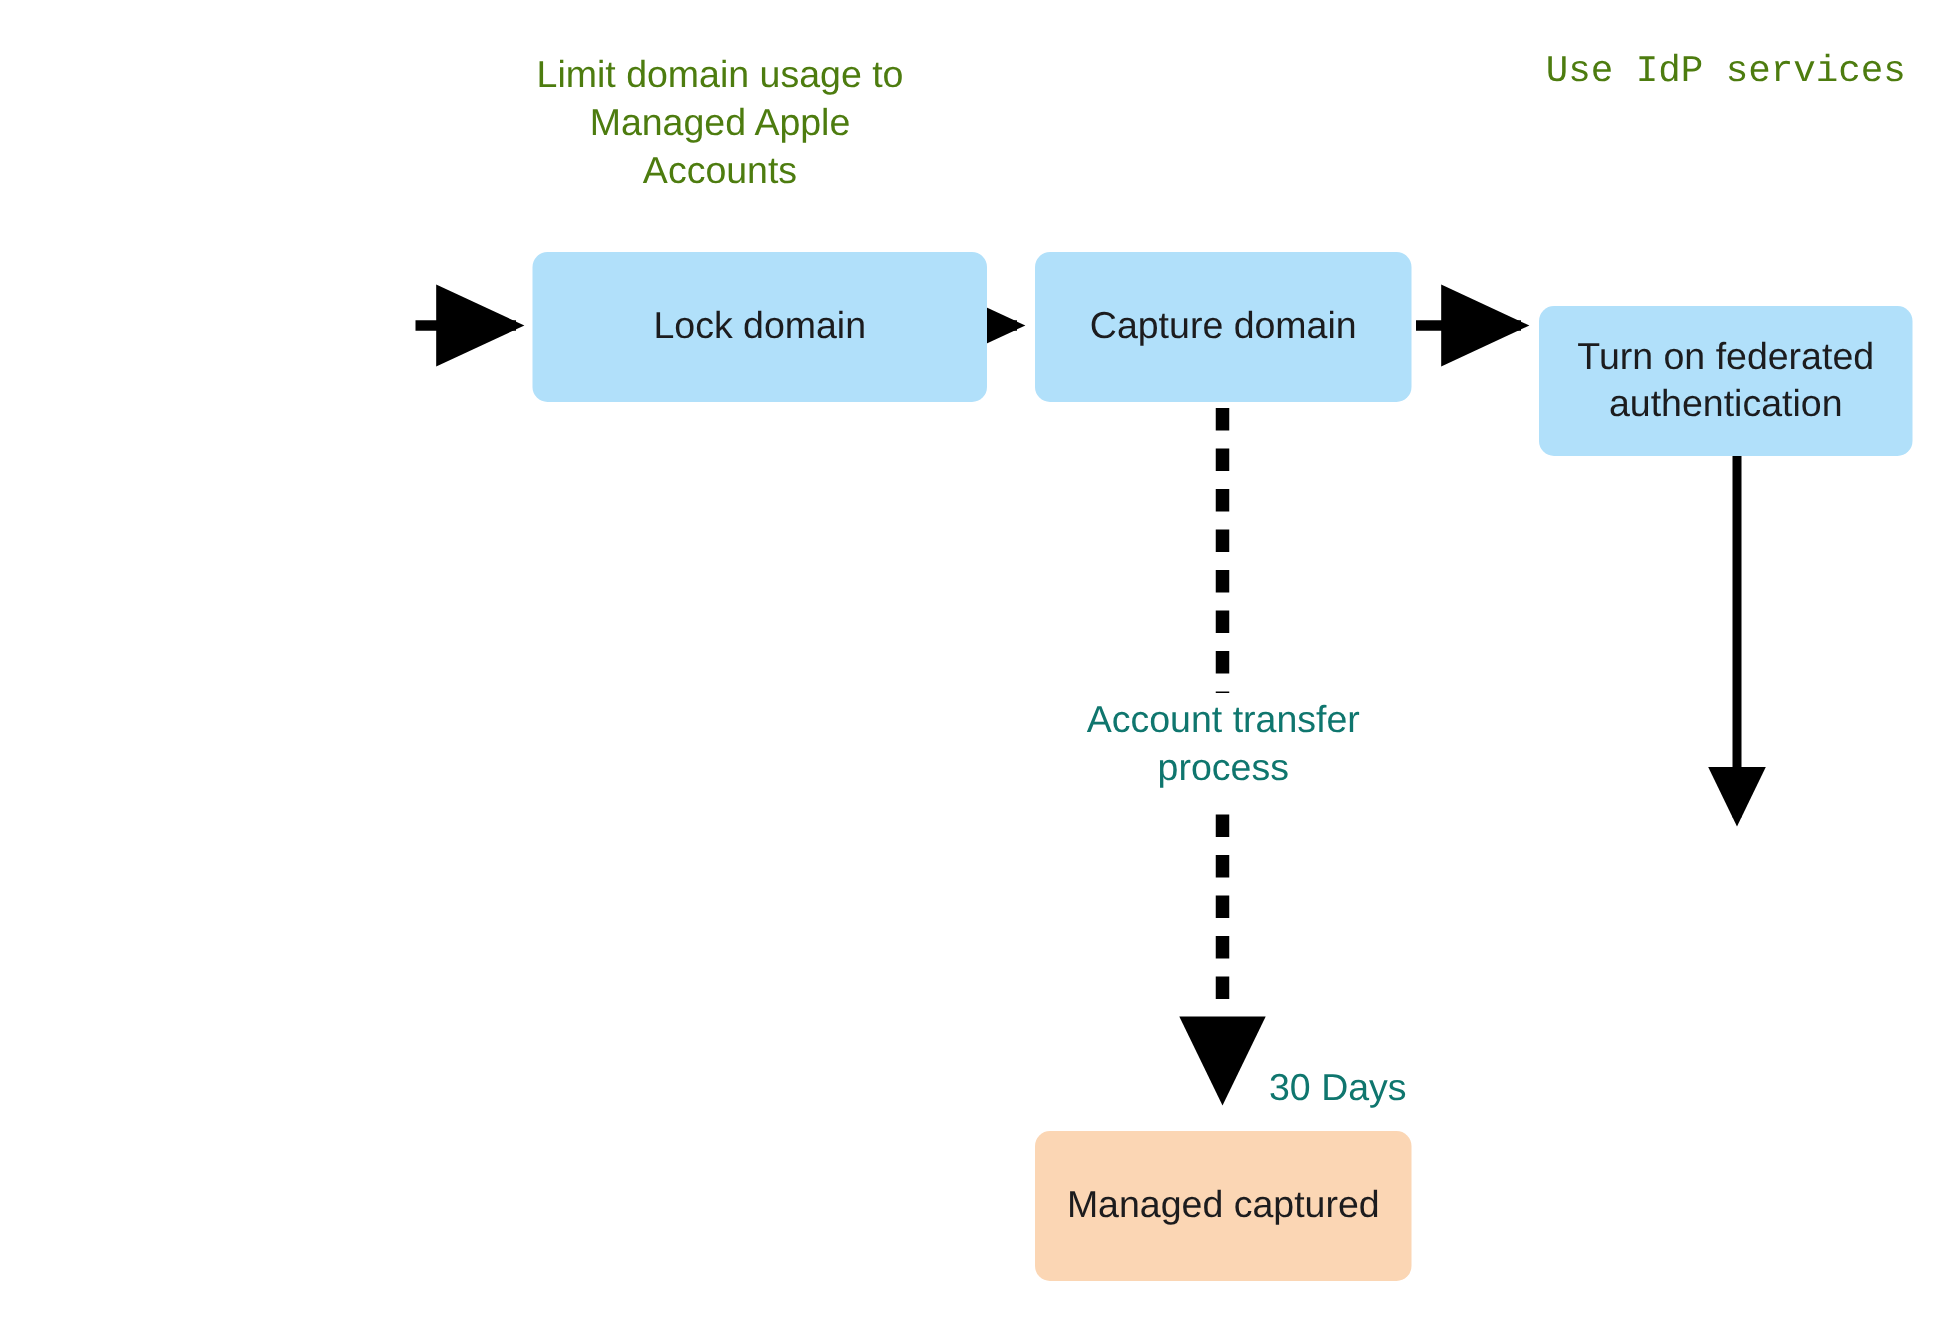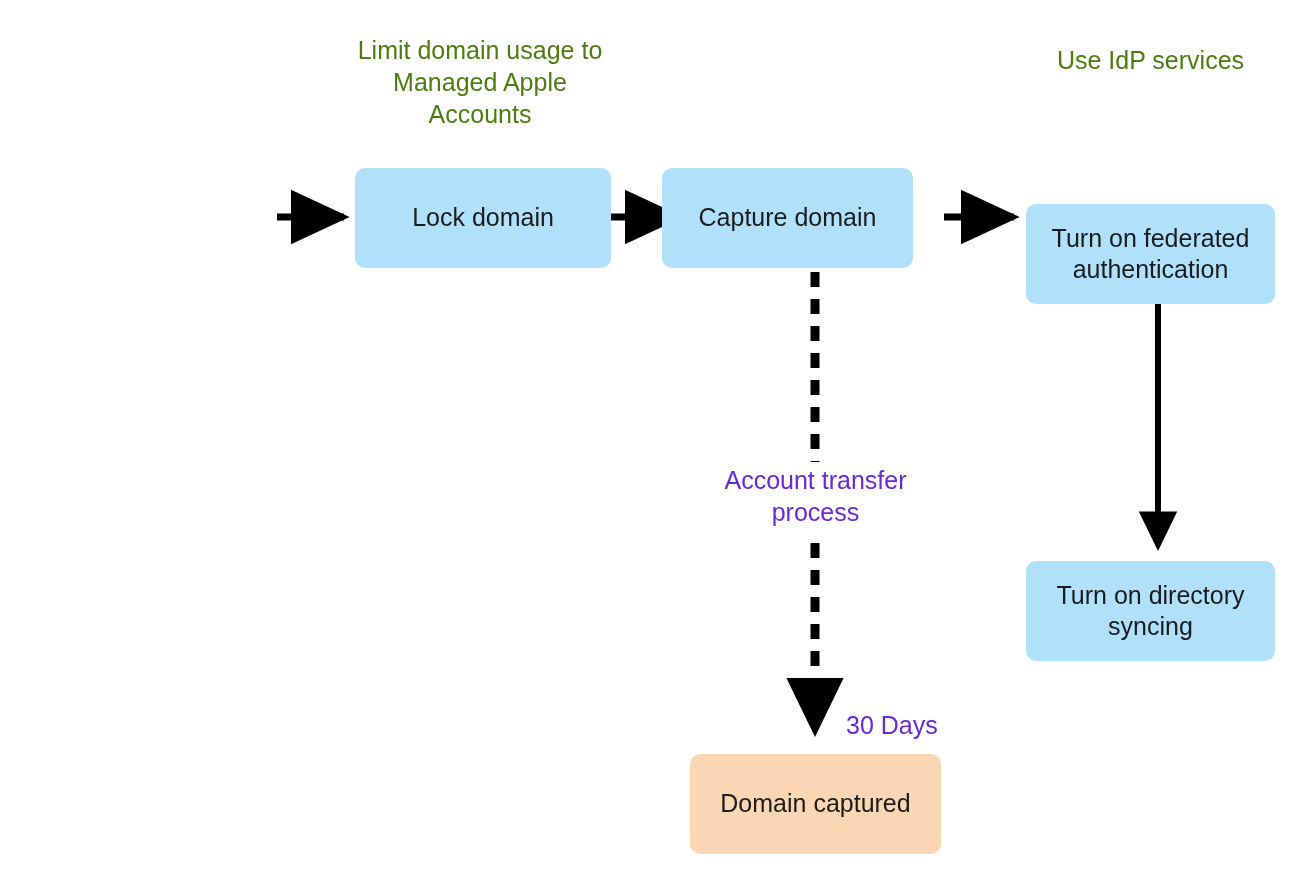--- a/index.html
+++ b/index.html
@@ -32,21 +32,21 @@
     position: absolute;
     text-align: center;
     color: #4d7c0f;
     font-size: 25px;
     line-height: 1.28;
     box-sizing: border-box;
   }
   .edge-label {
     position: absolute;
     text-align: center;
-    color: #6d28d9;
+    color: #0f766e;
     font-size: 25px;
     line-height: 1.28;
     box-sizing: border-box;
   }
   svg.links {
     position: absolute;
     left: 0;
     top: 0;
     width: 1296px;
     height: 896px;
@@ -55,21 +55,21 @@
   }
 </style>
 </head>
 <body>
 
 <div id="canvas">
 
   <div class="caption" style="left:355px; top:34px; width:250px;">Limit domain usage to Managed Apple Accounts</div>
 
 
-  <div class="caption" style="left:1026px; top:44px; width:249px;">Use IdP services</div>
+  <div class="caption" style="left:1026px; top:32px; width:249px;font-family:Liberation Mono, monospace;">Use IdP services</div>
 
   <svg class="links" viewBox="0 0 1296 896">
     <defs>
       <marker id="arrowSolid" markerWidth="9" markerHeight="9" refX="7.6" refY="4.5" orient="auto" markerUnits="strokeWidth">
         <path d="M0,0.6 L8.4,4.5 L0,8.4 z" fill="#000000"></path>
       </marker>
       <marker id="arrowBig" markerWidth="7" markerHeight="7" refX="5.6" refY="3.5" orient="auto" markerUnits="strokeWidth">
         <path d="M0,0.3 L6.6,3.5 L0,6.7 z" fill="#000000"></path>
       </marker>
     </defs>
@@ -85,23 +85,22 @@
     <line x1="815" y1="272" x2="815" y2="462" stroke="#000000" stroke-width="9" stroke-dasharray="15 12"></line>
 
     <line x1="815" y1="543" x2="815" y2="728" stroke="#000000" stroke-width="9" stroke-dasharray="15 12" marker-end="url(#arrowBig)"></line>
   </svg>
 
   <div class="edge-label" style="left:690px; top:464px; width:251px;">Account transfer process</div>
 
   <div class="edge-label" style="left:846px; top:709px; width:160px; text-align:left;">30 Days</div>
 
 
-  <div class="node" style="left:355px; top:168px; width:256px; height:100px; background:#b1e0fa;">Lock domain</div>
+  <div class="node" style="left:355px; top:168px; width:303px; height:100px; background:#b1e0fa;">Lock domain</div>
 
-  <div class="node" style="left:662px; top:168px; width:251px; height:100px; background:#b1e0fa;">Capture domain</div>
+  <div class="node" style="left:690px; top:168px; width:251px; height:100px; background:#b1e0fa;">Capture domain</div>
 
   <div class="node" style="left:1026px; top:168px; width:249px; height:100px; background:#b1e0fa;margin-top:36px;">Turn on federated authentication</div>
 
-  <div class="node" style="left:1026px; top:561px; width:249px; height:100px; background:#b1e0fa;">Turn on directory syncing</div>
 
-  <div class="node" style="left:690px; top:754px; width:251px; height:100px; background:#fbd6b4;">Domain captured</div>
+  <div class="node" style="left:690px; top:754px; width:251px; height:100px; background:#fbd6b4;">Managed captured</div>
 
 </div>
 
 </body></html>

